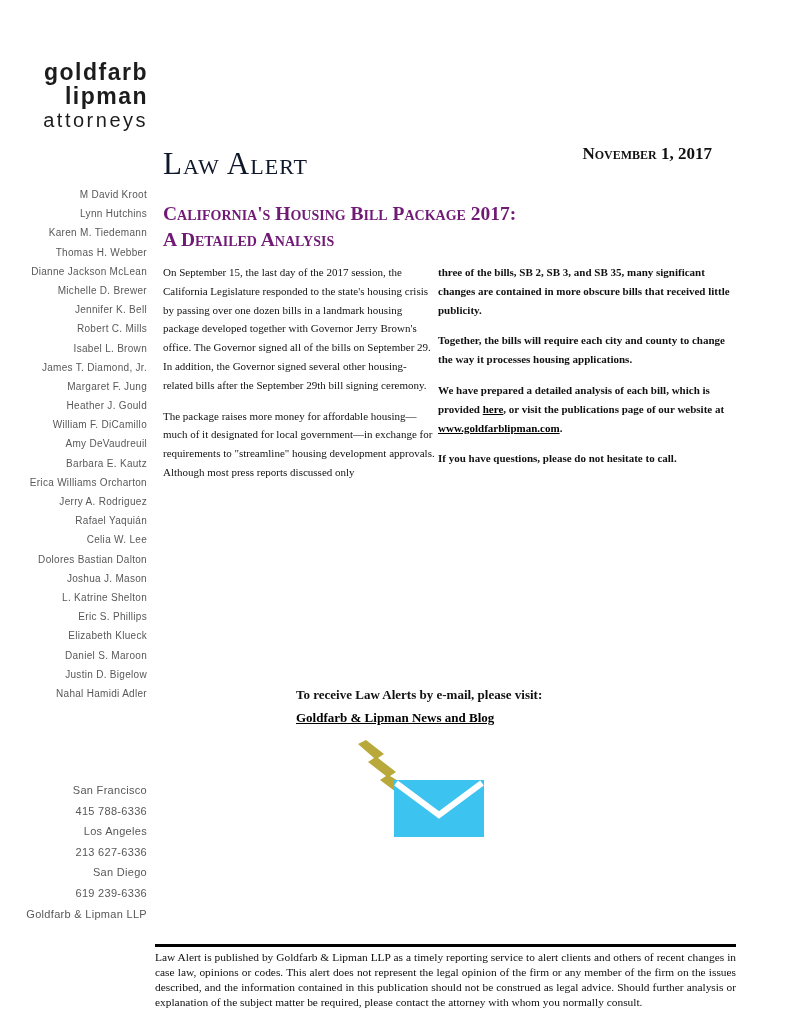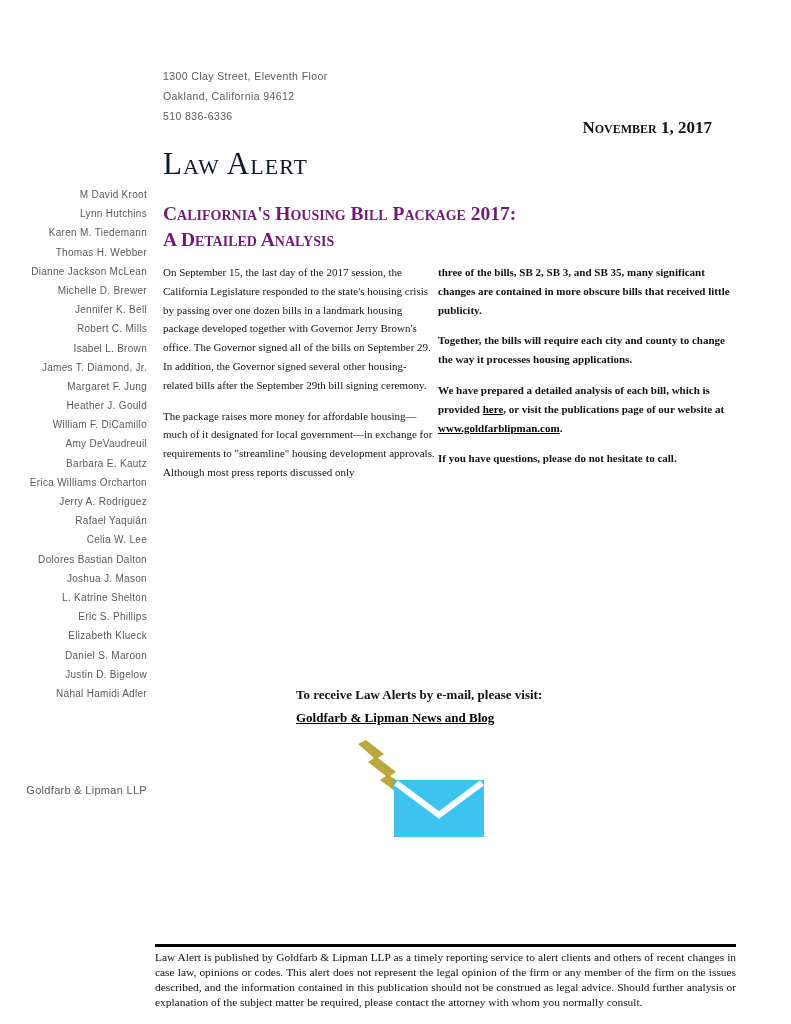--- a/index.html
+++ b/index.html
@@ -26,21 +26,21 @@
   .logo-sub  { font-size: 20px; font-weight: 400; letter-spacing: 2.5px; }
 
   .address {
     position: absolute; left: 163px; top: 66px;
     font-family: "Liberation Sans", sans-serif;
     font-size: 10.5px; color: #5a5a5a;
     line-height: 20px; letter-spacing: 0.4px;
   }
 
   .date {
-    position: absolute; top: 118px; right: 79px;
+    position: absolute; top: 144px; right: 79px;
     font-variant: small-caps;
     font-weight: 700; font-size: 17px; color: #121212;
   }
 
   
   .attorneys {
     position: absolute; left: 22px; top: 185px; width: 125px;
     text-align: right;
     font-family: "Liberation Sans", sans-serif;
     font-size: 10px; color: #585858; letter-spacing: 0.3px;
@@ -92,26 +92,26 @@
     position: absolute; left: 155px; top: 950px; width: 581px;
     font-size: 11.4px; font-weight: 400; line-height: 15px;
     text-align: justify; color: #0e0e0e;
   }
 </style>
 </head>
 <body>
 
 <div class="page">
 
+  <div class="logo">
+    <div class="logo-main">goldfarb</div>
+    <div class="logo-main">lipman</div>
+    <div class="logo-sub">attorneys</div>
+  </div>
 
-  <div class="address">
-    <div>1300 Clay Street, Eleventh Floor</div>
-    <div>Oakland, California  94612</div>
-    <div>510 836-6336</div>
-  </div>
 
   <div class="date">November 1, 2017</div>
 
   <div class="attorneys">
       <div class="attorney">M David Kroot</div>
       <div class="attorney">Lynn Hutchins</div>
       <div class="attorney">Karen M. Tiedemann</div>
       <div class="attorney">Thomas H. Webber</div>
       <div class="attorney">Dianne Jackson McLean</div>
       <div class="attorney">Michelle D. Brewer</div>
@@ -132,20 +132,28 @@
       <div class="attorney">Joshua J. Mason</div>
       <div class="attorney">L. Katrine Shelton</div>
       <div class="attorney">Eric S. Phillips</div>
       <div class="attorney">Elizabeth Klueck</div>
       <div class="attorney">Daniel S. Maroon</div>
       <div class="attorney">Justin D. Bigelow</div>
       <div class="attorney">Nahal Hamidi Adler</div>
     </div>
 
   <div class="offices">
+    <div>
+        <div class="office-city">San Francisco</div>
+        <div class="office-phone">415 788-6336</div>
+        <div class="office-city">Los Angeles</div>
+        <div class="office-phone">213 627-6336</div>
+        <div class="office-city">San Diego</div>
+        <div class="office-phone">619 239-6336</div>
+      </div>
     <div class="firm-name">Goldfarb &amp; Lipman LLP</div>
   </div>
 
   <div class="law-alert">Law Alert</div>
   <div class="article-title">
     <div>California's Housing Bill Package 2017:</div>
     <div>A Detailed Analysis</div>
   </div>
 
   <div class="col col-1">

